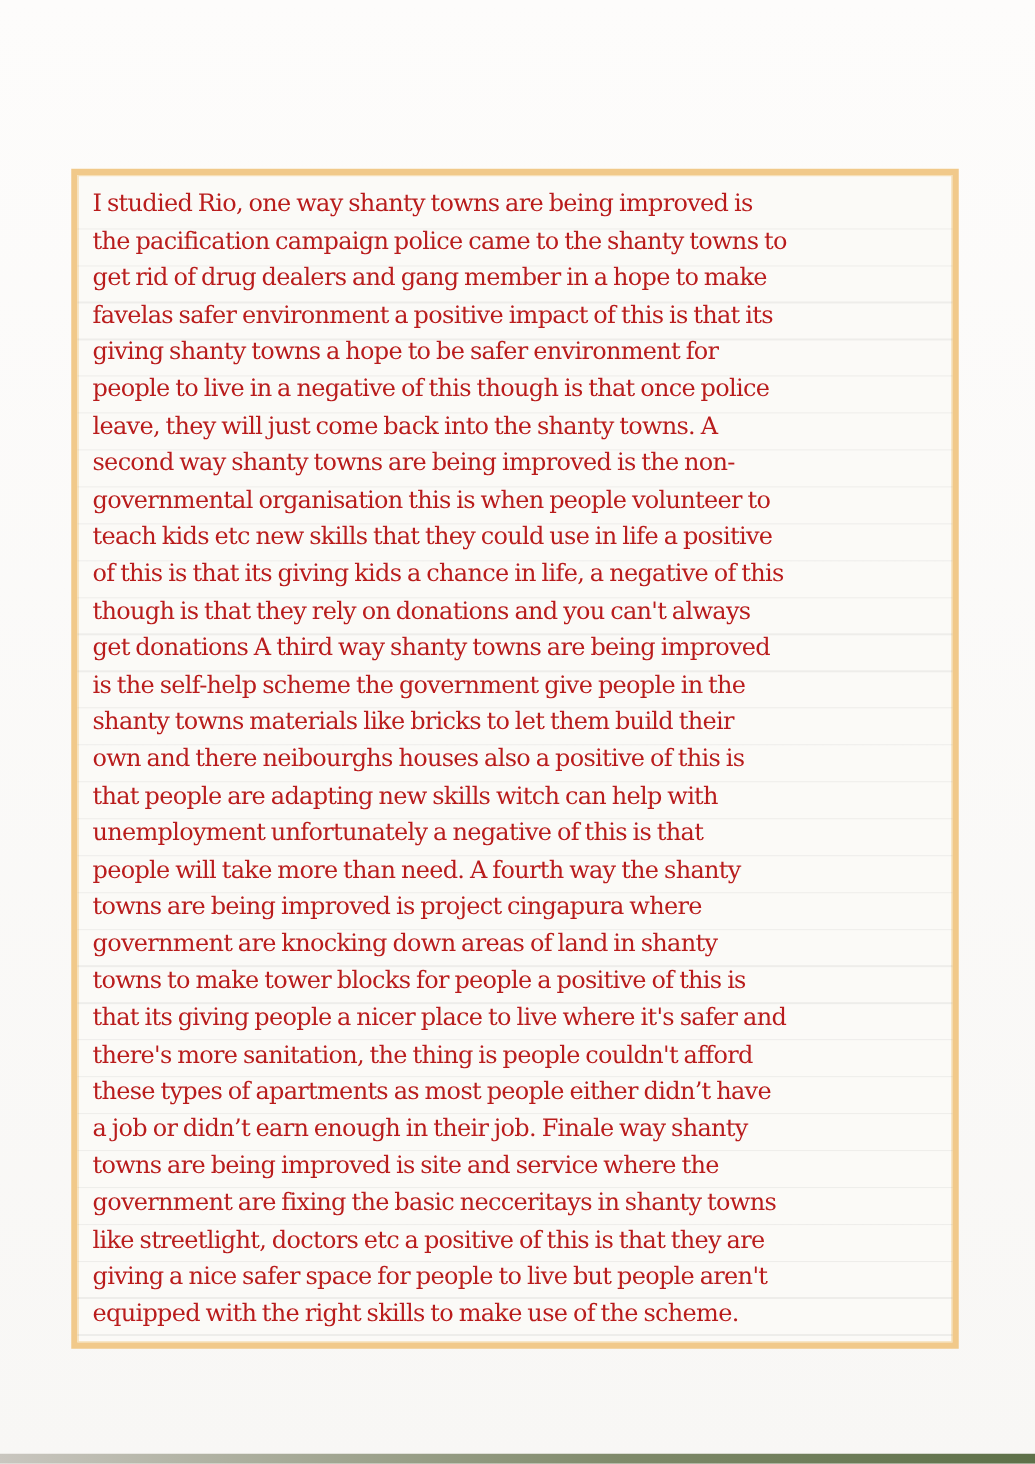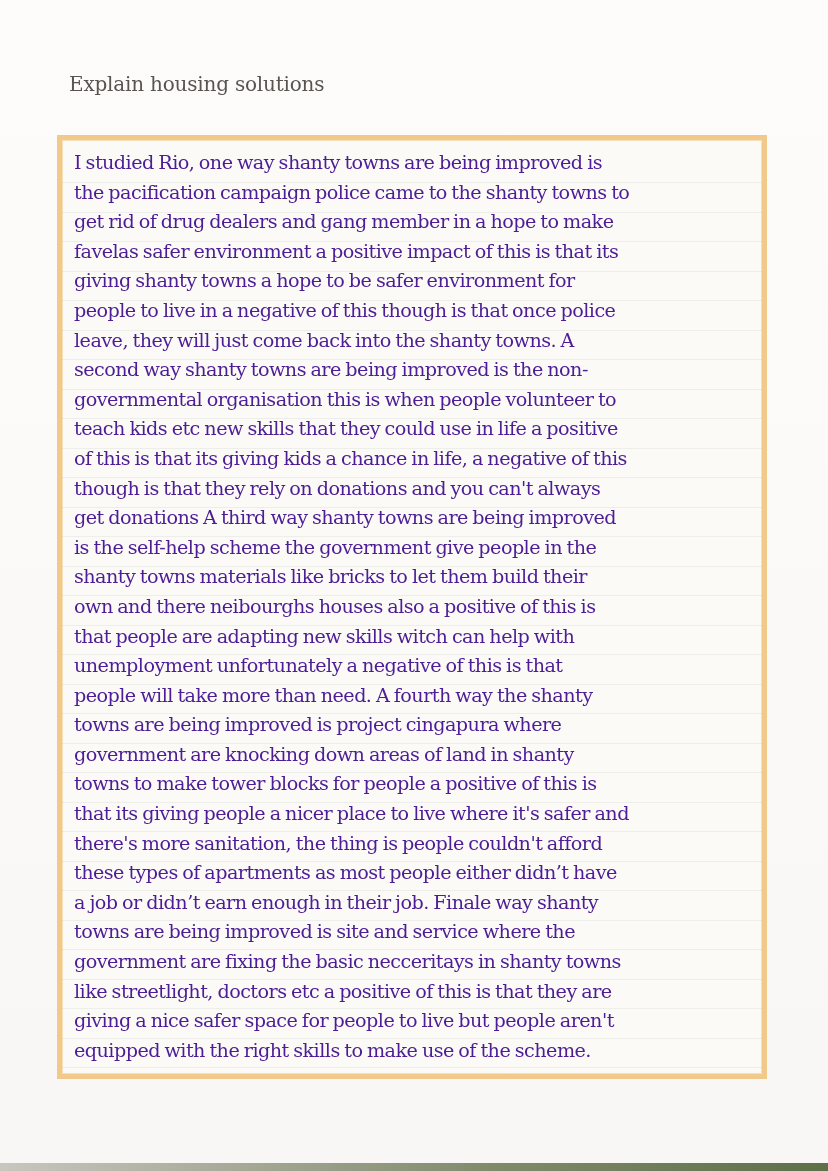--- a/index.html
+++ b/index.html
@@ -55,38 +55,37 @@
     }
     .answer-text {
       position: absolute;
       left: 12px;
       top: 8px;
       width: 700px;
       font-size: 19.2px;
       line-height: 29.6px;
       letter-spacing: -0.55px;
       word-spacing: -1px;
-      color: #4c1d95;
+      color: #b91c1c;
       white-space: pre-line;
       font-family: "DejaVu Serif", serif;
     }
     .bottom-strip {
       position: absolute;
       left: 0;
       right: 0;
       top: 1163px;
       height: 8px;
       background: linear-gradient(90deg, #c9c6bf 0%, #7f8a6a 60%, #5d7048 100%);
     }
   </style>
 </head>
 <body>
 
 <div class="page">
-  <div class="question">Explain housing solutions</div>
 
   <div class="answer-box">
     <div class="ruled"></div>
     <div class="answer-text" id="answer-text"><div style="white-space: nowrap;">I studied Rio, one way shanty towns are being improved is</div><div style="white-space: nowrap;">the pacification campaign police came to the shanty towns to</div><div style="white-space: nowrap;">get rid of drug dealers and gang member in a hope to make</div><div style="white-space: nowrap;">favelas safer environment a positive impact of this is that its</div><div style="white-space: nowrap;">giving shanty towns a hope to be safer environment for</div><div style="white-space: nowrap;">people to live in a negative of this though is that once police</div><div style="white-space: nowrap;">leave, they will just come back into the shanty towns. A</div><div style="white-space: nowrap;">second way shanty towns are being improved is the non-</div><div style="white-space: nowrap;">governmental organisation this is when people volunteer to</div><div style="white-space: nowrap;">teach kids etc new skills that they could use in life a positive</div><div style="white-space: nowrap;">of this is that its giving kids a chance in life, a negative of this</div><div style="white-space: nowrap;">though is that they rely on donations and you can't always</div><div style="white-space: nowrap;">get donations A third way shanty towns are being improved</div><div style="white-space: nowrap;">is the self-help scheme the government give people in the</div><div style="white-space: nowrap;">shanty towns materials like bricks to let them build their</div><div style="white-space: nowrap;">own and there neibourghs houses also a positive of this is</div><div style="white-space: nowrap;">that people are adapting new skills witch can help with</div><div style="white-space: nowrap;">unemployment unfortunately  a negative of this is that</div><div style="white-space: nowrap;">people will take more than need. A fourth way the shanty</div><div style="white-space: nowrap;">towns are being improved is project cingapura  where</div><div style="white-space: nowrap;">government are knocking down areas of land in shanty</div><div style="white-space: nowrap;">towns to make tower blocks for people a positive of this is</div><div style="white-space: nowrap;">that its giving people a nicer place to live where it's safer and</div><div style="white-space: nowrap;">there's more sanitation, the thing is people couldn't afford</div><div style="white-space: nowrap;">these types of apartments as most people either didn’t have</div><div style="white-space: nowrap;">a job or didn’t earn enough in their job. Finale way shanty</div><div style="white-space: nowrap;">towns are being improved is site and service where the</div><div style="white-space: nowrap;">government are fixing the basic necceritays in shanty towns</div><div style="white-space: nowrap;">like streetlight, doctors etc a positive of this is that they are</div><div style="white-space: nowrap;">giving a nice safer space for people to live but people aren't</div><div style="white-space: nowrap;">equipped with the right skills to make use of the scheme.</div></div>
   </div>
 
   <div class="bottom-strip"></div>
 </div>
 
 </body></html>

